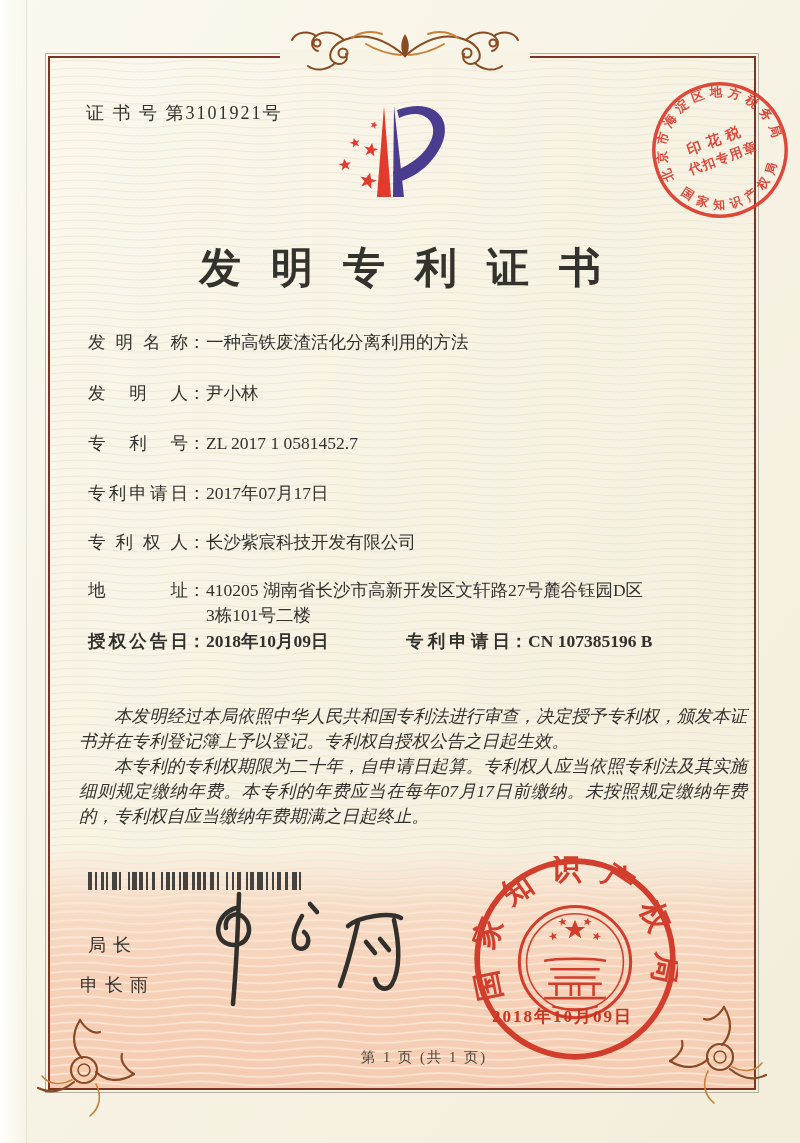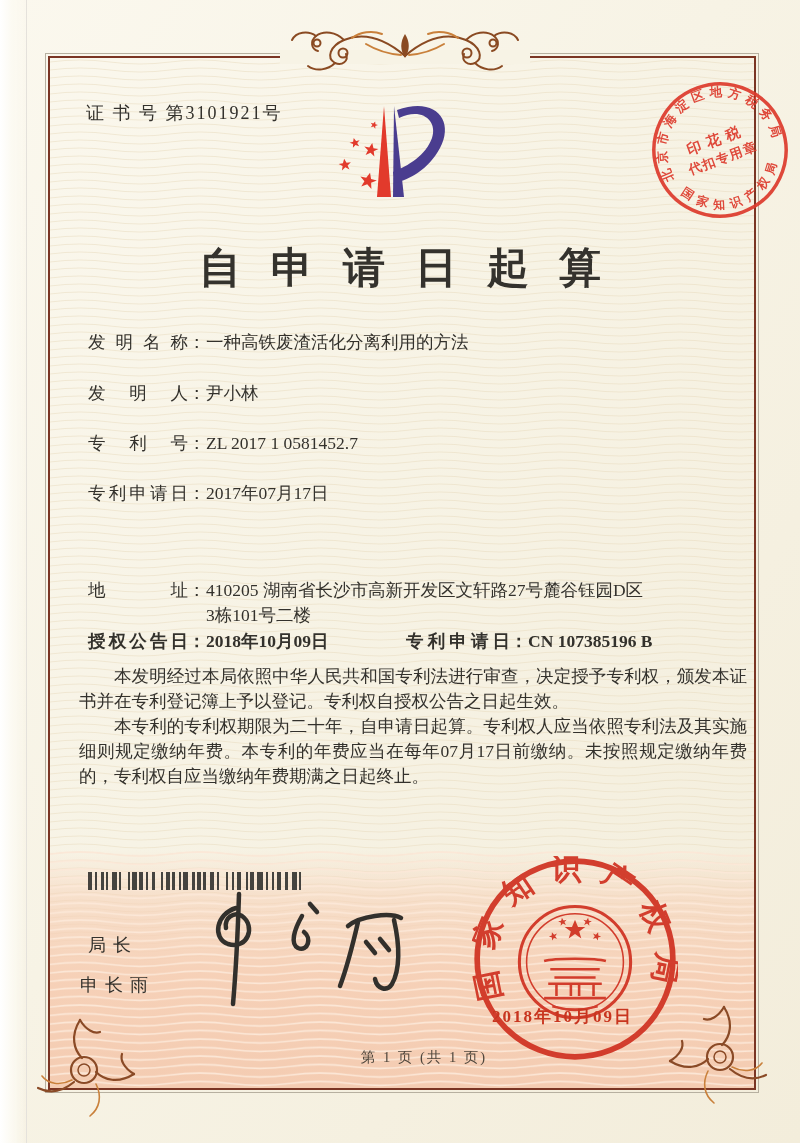--- a/index.html
+++ b/index.html
@@ -19,22 +19,22 @@
   .logo{position:absolute;left:327px;top:94px;z-index:4;}
   .stamp-svg{position:absolute;left:640px;top:64px;z-index:5;opacity:.92;}
   .title{position:absolute;left:0;right:0;top:212px;text-align:center;font-size:42px;font-weight:600;
     letter-spacing:30px;padding-left:30px;box-sizing:border-box;color:#34322d;z-index:4;}
   .row{position:absolute;left:88px;font-size:17.5px;white-space:nowrap;z-index:4;width:640px;}
   .flabel{display:inline-block;width:100px;text-align:justify;text-align-last:justify;}
   .colon{display:inline-block;width:18px;}
   .row2{position:absolute;left:318px;top:0;}
   .flabel2{display:inline-block;width:104px;text-align:justify;text-align-last:justify;}
   .addr2{position:absolute;left:206px;top:603px;font-size:17.5px;z-index:4;}
-  .paras{position:absolute;left:79px;top:664px;width:668px;font-size:17.5px;line-height:25px;
-    text-align:justify;z-index:4;}
+  .paras{position:absolute;left:79px;top:704px;width:668px;font-size:17.5px;line-height:25px;
+    text-align:justify;z-index:4;font-style:italic;}
   .paras p{margin:0;text-indent:2em;}
   .barcode{position:absolute;left:88px;top:872px;width:213px;height:18px;display:flex;z-index:4;}
   .barcode span{height:100%;}
   .barcode .bar{background:#45433f;}
   .sig-title{position:absolute;left:88px;top:933px;font-size:18px;letter-spacing:7px;z-index:4;}
   .sig-name{position:absolute;left:80px;top:973px;font-size:18px;letter-spacing:7px;z-index:4;}
   .sig-svg{position:absolute;left:198px;top:886px;z-index:4;}
   .seal-svg{position:absolute;left:472px;top:856px;z-index:5;opacity:.93;}
   .seal-date{position:absolute;left:492px;top:1005px;font-size:17px;font-weight:600;color:#c8351f;
     letter-spacing:2px;z-index:6;}
@@ -150,33 +150,36 @@
         <textPath href="#taxTop" startOffset="50%" text-anchor="middle">北京市海淀区地方税务局</textPath>
       </text>
       <text x="80" y="80" text-anchor="middle" font-size="14.5" font-weight="700" letter-spacing="6" font-family="Liberation Serif, DejaVu Serif, serif">印花税</text>
       <text x="80" y="99" text-anchor="middle" font-size="13" font-weight="700" letter-spacing="1.5" font-family="Liberation Serif, DejaVu Serif, serif">代扣专用章</text>
       <text font-size="12" font-weight="700" letter-spacing="6" font-family="Liberation Serif, DejaVu Serif, serif">
         <textPath href="#taxBot" startOffset="50%" text-anchor="middle">国家知识产权局</textPath>
       </text>
     </g>
   </svg>
 
-  <h1 class="title">自申请日起算</h1>
+  <h1 class="title">发明专利证书</h1>
 
   <div class="row" style="top:381px;">
     <span class="flabel">发明人</span><span class="colon">：</span><span class="fvalue">尹小林</span>
   </div>
   <div class="row" style="top:330px;">
     <span class="flabel">发明名称</span><span class="colon">：</span><span class="fvalue">一种高铁废渣活化分离利用的方法</span>
   </div>
   <div class="row" style="top:431px;">
     <span class="flabel">专利号</span><span class="colon">：</span><span class="fvalue">ZL 2017 1 0581452.7</span>
   </div>
   <div class="row" style="top:481px;">
     <span class="flabel">专利申请日</span><span class="colon">：</span><span class="fvalue">2017年07月17日</span>
+  </div>
+  <div class="row" style="top:530px;">
+    <span class="flabel">专利权人</span><span class="colon">：</span><span class="fvalue">长沙紫宸科技开发有限公司</span>
   </div>
   <div class="row" style="top:578px;">
     <span class="flabel">地址</span><span class="colon">：</span><span class="fvalue">410205 湖南省长沙市高新开发区文轩路27号麓谷钰园D区</span>
   </div>
   <div class="addr2">3栋101号二楼</div>
   <div class="row" style="top:629px;font-weight:bold;">
     <span class="flabel">授权公告日</span><span class="colon">：</span><span class="fvalue">2018年10月09日</span>
     <span class="row2">
       <span class="flabel2">专利申请日</span><span class="colon">：</span><span class="fvalue">CN 107385196 B</span>
     </span>

